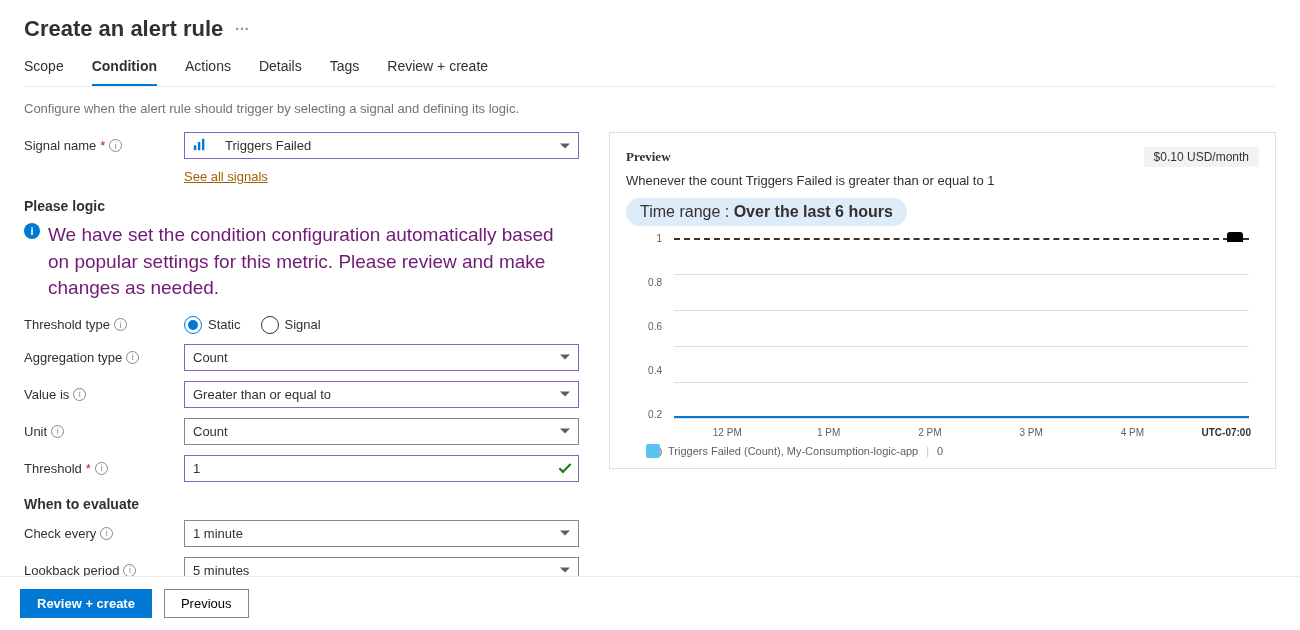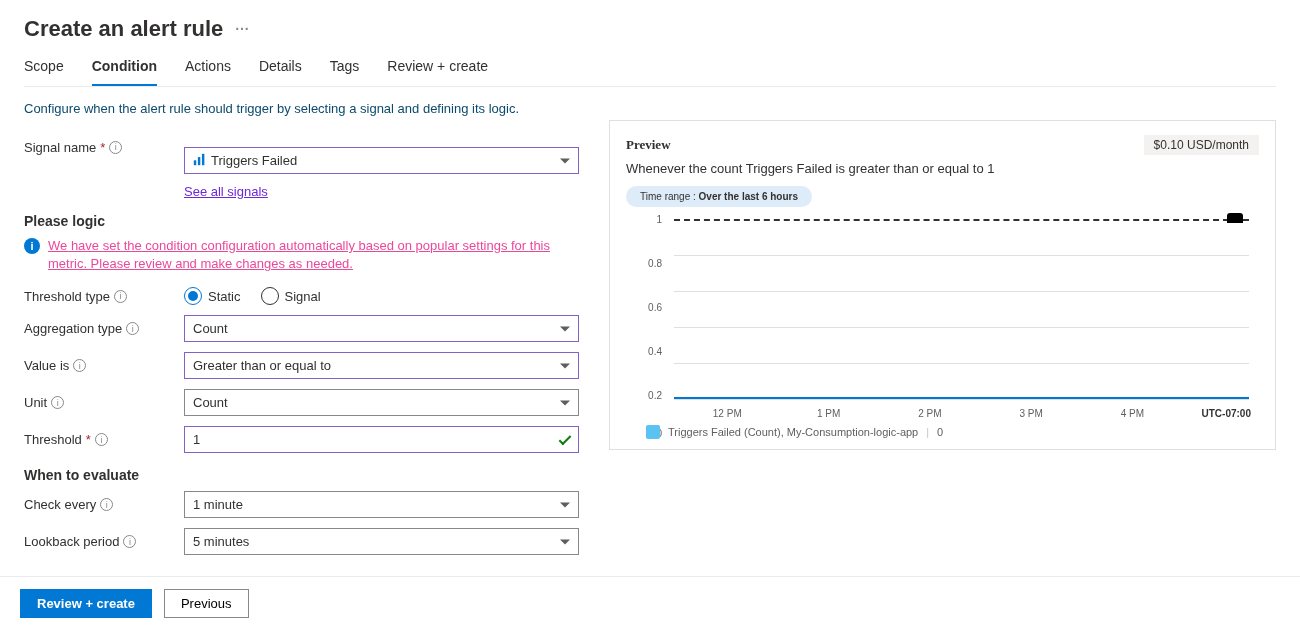--- a/index.html
+++ b/index.html
@@ -2,58 +2,58 @@
 <html><head>
 <meta charset="utf-8">
 <style>
   * { box-sizing: border-box; margin: 0; padding: 0; font-family: "Segoe UI", -apple-system, BlinkMacSystemFont, sans-serif; }
   body { font-size: 13px; color: #323130; background: #fff; padding: 16px 24px 80px; }
   .page-title { font-size: 22px; font-weight: 600; margin-bottom: 8px; display: flex; align-items: center; gap: 12px; }
   .ellipsis { color: #888; font-size: 14px; }
   .tabs { display: flex; gap: 28px; border-bottom: 1px solid #edebe9; margin-bottom: 14px; }
   .tab { padding: 8px 0 10px; font-size: 14px; color: #323130; cursor: pointer; border-bottom: 2px solid transparent; }
   .tab.active { font-weight: 600; border-bottom: 2px solid #0078d4; }
-  .desc { margin-bottom: 4px; color: #0c4a6e; }
+  .desc { margin-bottom: 16px; color: #737373; }
   .two-col { display: flex; gap: 30px; }
   .left-col { flex: 0 0 555px; }
   .right-col { flex: 1; }
   .form-row { display: flex; align-items: center; margin-bottom: 10px; }
   .form-label { flex: 0 0 160px; font-size: 13px; color: #323130; display: flex; align-items: center; gap: 4px; }
   .required-star { color: #a4262c; }
   .info-icon { width: 13px; height: 13px; border: 1px solid #888; border-radius: 50%; font-size: 9px; display: inline-flex; align-items: center; justify-content: center; color: #888; }
   .form-control { flex: 1; position: relative; }
   .dropdown { border: 1px solid #8a8886; padding: 5px 26px 5px 8px; position: relative; background: #fff; cursor: pointer; font-size: 13px; }
   .dropdown.purple { border: 1px solid #8661c5; }
-  .dropdown.with-icon { padding-left: 26px; margin-top: 27px; }
+  .dropdown.with-icon { padding-left: 40px; }
   .chevron { position: absolute; right: 8px; top: 50%; transform: translateY(-50%); width: 0; height: 0; border-left: 5px solid transparent; border-right: 5px solid transparent; border-top: 5px solid #605e5c; }
   .checkmark { position: absolute; right: 10px; top: 50%; transform: translateY(-60%) rotate(45deg); width: 6px; height: 12px; border-right: 2px solid #107c10; border-bottom: 2px solid #107c10; }
   .metric-icon { position: absolute; left: 8px; top: 50%; transform: translateY(-50%); color: #0078d4; font-size: 12px; }
-  .link { color: #6d28d9; text-decoration: underline; cursor: pointer; font-size: 13px; }
+  .link { color: #a16207; text-decoration: underline; cursor: pointer; font-size: 13px; }
   .section-header { font-weight: 600; font-size: 14px; margin: 14px 0 8px; }
   .info-box { display: flex; gap: 8px; margin-bottom: 14px; align-items: flex-start; }
   .info-circle { flex: 0 0 16px; width: 16px; height: 16px; border-radius: 50%; background: #0078d4; color: #fff; display: flex; align-items: center; justify-content: center; font-size: 11px; font-weight: bold; margin-top: 1px; }
-  .info-text { font-size: 13px; color: #ec4899; line-height: 1.4; text-decoration: underline; }
+  .info-text { font-size: 19px; color: #701a75; line-height: 1.4; }
   .radio-group { display: flex; gap: 20px; }
   .radio-opt { display: flex; align-items: center; gap: 6px; cursor: pointer; }
   .radio-outer { width: 18px; height: 18px; border: 1px solid #323130; border-radius: 50%; display: flex; align-items: center; justify-content: center; }
   .radio-outer.checked { border: 1px solid #0078d4; }
   .radio-inner { width: 10px; height: 10px; border-radius: 50%; background: #0078d4; }
   .add-condition { display: flex; align-items: center; gap: 8px; color: #323130; cursor: pointer; margin-top: 14px; padding-left: 12px; }
   .plus-icon { color: #0078d4; font-size: 18px; font-weight: 300; }
   .footer { position: fixed; bottom: 0; left: 0; right: 0; padding: 12px 20px; background: #fff; display: flex; gap: 12px; border-top: 1px solid #edebe9; }
   .btn { padding: 6px 16px; font-size: 13px; cursor: pointer; border: 1px solid #8a8886; background: #fff; }
   .btn.primary { background: #0078d4; color: #fff; border-color: #0078d4; font-weight: 600; }
   
   .preview-card { border: 1px solid #e1dfdd; padding: 14px 16px 10px; }
   .preview-head { display: flex; justify-content: space-between; align-items: center; margin-bottom: 6px; }
   .preview-title { font-weight: 600; font-size: 13px; font-family: Liberation Serif, serif; }
   .price-badge { background: #f3f2f1; padding: 3px 10px; font-size: 12px; }
   .preview-desc { font-size: 13px; margin-bottom: 10px; }
   .pill-row { display: flex; gap: 14px; margin-bottom: 12px; }
-  .pill { background: #deecf9; padding: 5px 14px; border-radius: 14px; font-size: 10px; }
+  .pill { background: #deecf9; padding: 5px 14px; border-radius: 14px; font-size: 16px; }
   .pill .bold { font-weight: 600; }
   .chart-wrap { position: relative; height: 220px; }
   .chart-area { position: absolute; left: 48px; right: 10px; top: 0; bottom: 40px; }
   .grid-line { position: absolute; left: 0; right: 0; border-top: 1px solid #e1dfdd; }
   .dashed-line { position: absolute; left: 0; right: 0; border-top: 2px dashed #323130; }
   .y-tick { position: absolute; left: 0; width: 42px; text-align: right; font-size: 10px; color: #605e5c; transform: translateY(-50%); padding-right: 6px; }
   .flat-series { position: absolute; left: 0; right: 0; bottom: 0; height: 2px; background: #0078d4; }
   .x-tick { position: absolute; bottom: 20px; font-size: 10px; color: #605e5c; transform: translateX(-50%); }
   .tz-label { position: absolute; right: 8px; bottom: 20px; font-size: 10px; font-weight: 600; }
   .legend { position: absolute; bottom: 0; left: 20px; display: flex; align-items: center; gap: 8px; font-size: 11px; color: #605e5c; }

